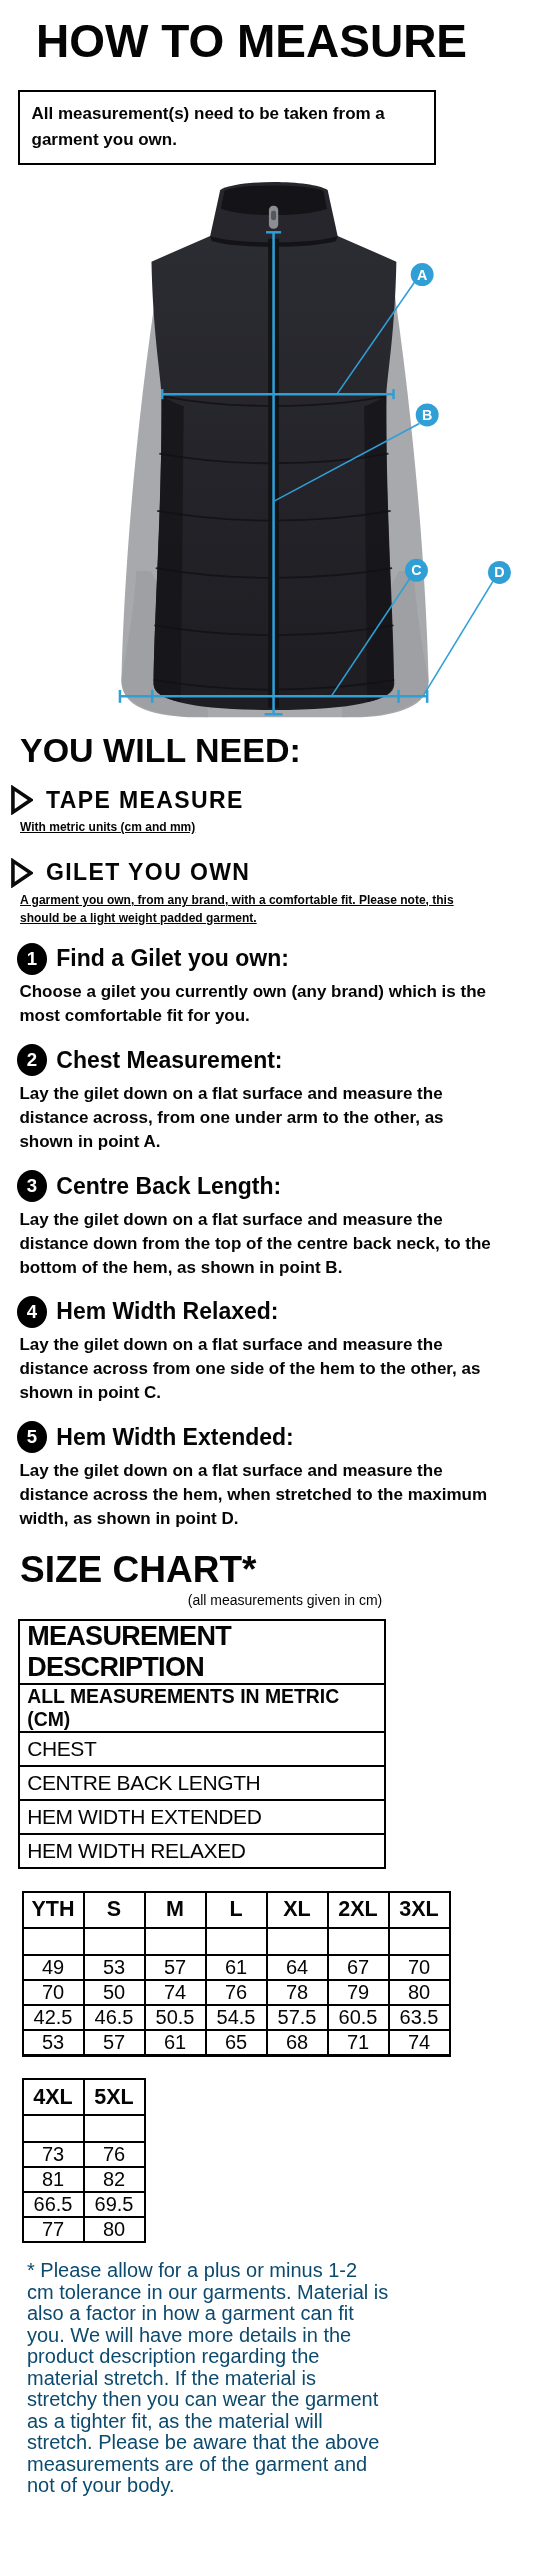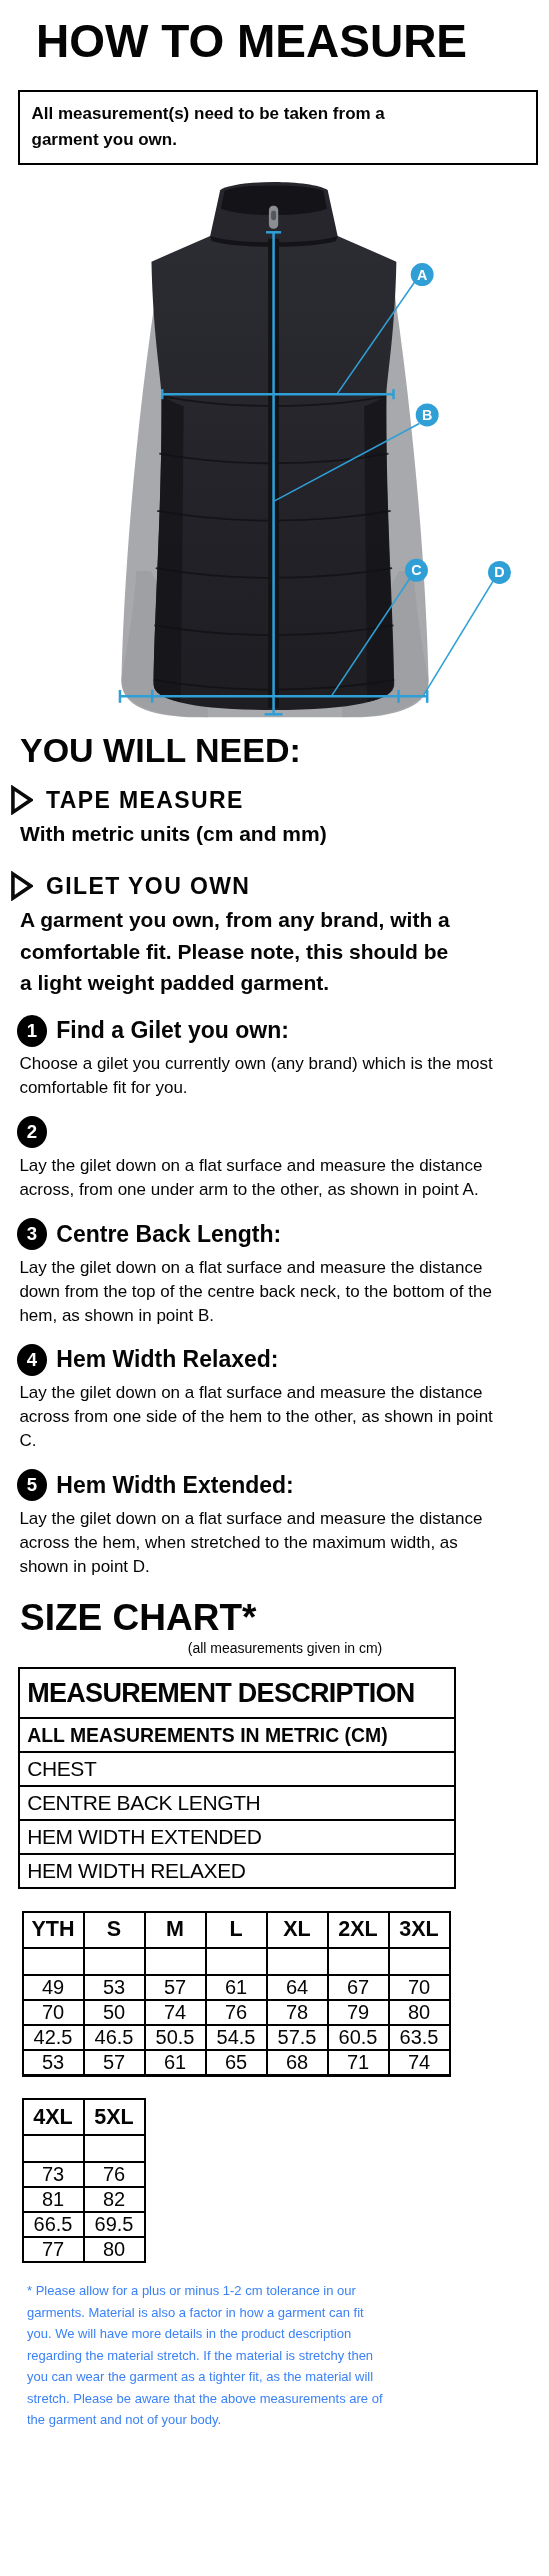--- a/index.html
+++ b/index.html
@@ -26,21 +26,21 @@
     margin-left: 20px;
     font-size: 34px;
     font-weight: 700;
     line-height: 1.1;
   }
   .h2.size-chart { font-size: 37px; margin-top: 18.6px; }
 
   
   .note-box {
     margin: 24.4px 0 0 18px;
-    width: 520px;
+    width: 418px;
     border: 2.9px solid #000;
     padding: 9.3px 11.5px;
     background: #fff;
   }
   .note-box p {
     font-size: 17px;
     font-weight: 700;
     line-height: 1.55;
     max-width: 416px;
   }
@@ -59,24 +59,25 @@
     gap: 13px;
   }
   .need-head .tri { flex: 0 0 auto; display: block; }
   .need-label {
     font-size: 23px;
     font-weight: 700;
     letter-spacing: 1.4px;
   }
   .need-desc {
     margin: 2.9px 0 0 20px;
-    font-size: 21px;
+    font-size: 12px;
     font-weight: 700;
     line-height: 1.5;
     max-width: 444px;
+    text-decoration: underline;
   }
 
   
   .steps { margin-top: 16px; }
   .step { margin-top: 16px; }
   .step-head {
     display: flex;
     align-items: center;
     gap: 9.3px;
     margin-left: 17px;
@@ -90,37 +91,37 @@
     font-weight: 700;
     display: flex;
     align-items: center;
     justify-content: center;
     flex: 0 0 auto;
   }
   .step-title { font-size: 23px; font-weight: 700; }
   .step-body {
     margin: 5.7px 0 0 19.4px;
     font-size: 17px;
-    font-weight: 400;
+    font-weight: 700;
     line-height: 24px;
     max-width: 482px;
   }
 
   .size-chart-sub {
     margin: 1.4px 0 0 20px;
     font-size: 14px;
     font-weight: 400;
     text-align: center;
   }
 
   
   table { border-collapse: collapse; background: #fff; }
   .mtable {
     margin: 11.5px 0 0 18px;
-    width: 438px;
+    width: 368px;
     border: 2.2px solid #000;
   }
   .mtable td { border: 2.2px solid #000; padding: 0 0 0 7.2px; }
   .mtable .mt-header td {
     height: 50px;
     font-size: 27px;
     font-weight: 700;
     letter-spacing: -0.7px;
   }
   .mtable .mt-unit td { height: 34px; font-size: 19.4px; font-weight: 700; }
@@ -138,25 +139,25 @@
     text-align: center;
   }
   .stable .st-header td { height: 36px; font-size: 21.5px; font-weight: 700; }
   .stable .st-spacer td { height: 27px; }
   .stable .st-data td { height: 17px; font-size: 20px; font-weight: 400; }
   .stable.main { border-bottom: 3.6px solid #000; }
 
   
   .disclaimer {
     margin: 17px 0 6px 27px;
-    font-size: 13px;
+    font-size: 20px;
     font-weight: 400;
     line-height: 21.5px;
     max-width: 362px;
-    color: #3b82f6;
+    color: #0c4a6e;
   }
 </style>
 </head>
 <body>
 
 <div class="page">
 
   <div class="h1">HOW TO MEASURE</div>
 
   <div class="note-box">
@@ -280,20 +281,21 @@
       <div class="step-head">
         <span class="step-num">1</span>
         <span class="step-title">Find a Gilet you own:</span>
       </div>
       <p class="step-body">Choose a gilet you currently own  (any brand) which is the most comfortable fit for you.</p>
     </div>
 
     <div class="step">
       <div class="step-head">
         <span class="step-num">2</span>
+        <span class="step-title">Chest Measurement:</span>
       </div>
       <p class="step-body">Lay the gilet down on a flat surface and measure the distance across, from one under arm to the other, as shown in point A.</p>
     </div>
 
     <div class="step">
       <div class="step-head">
         <span class="step-num">3</span>
         <span class="step-title">Centre Back Length:</span>
       </div>
       <p class="step-body">Lay the gilet down on a flat surface and measure the distance down from the top of the centre back neck, to the bottom of the hem, as shown in point B.</p>

